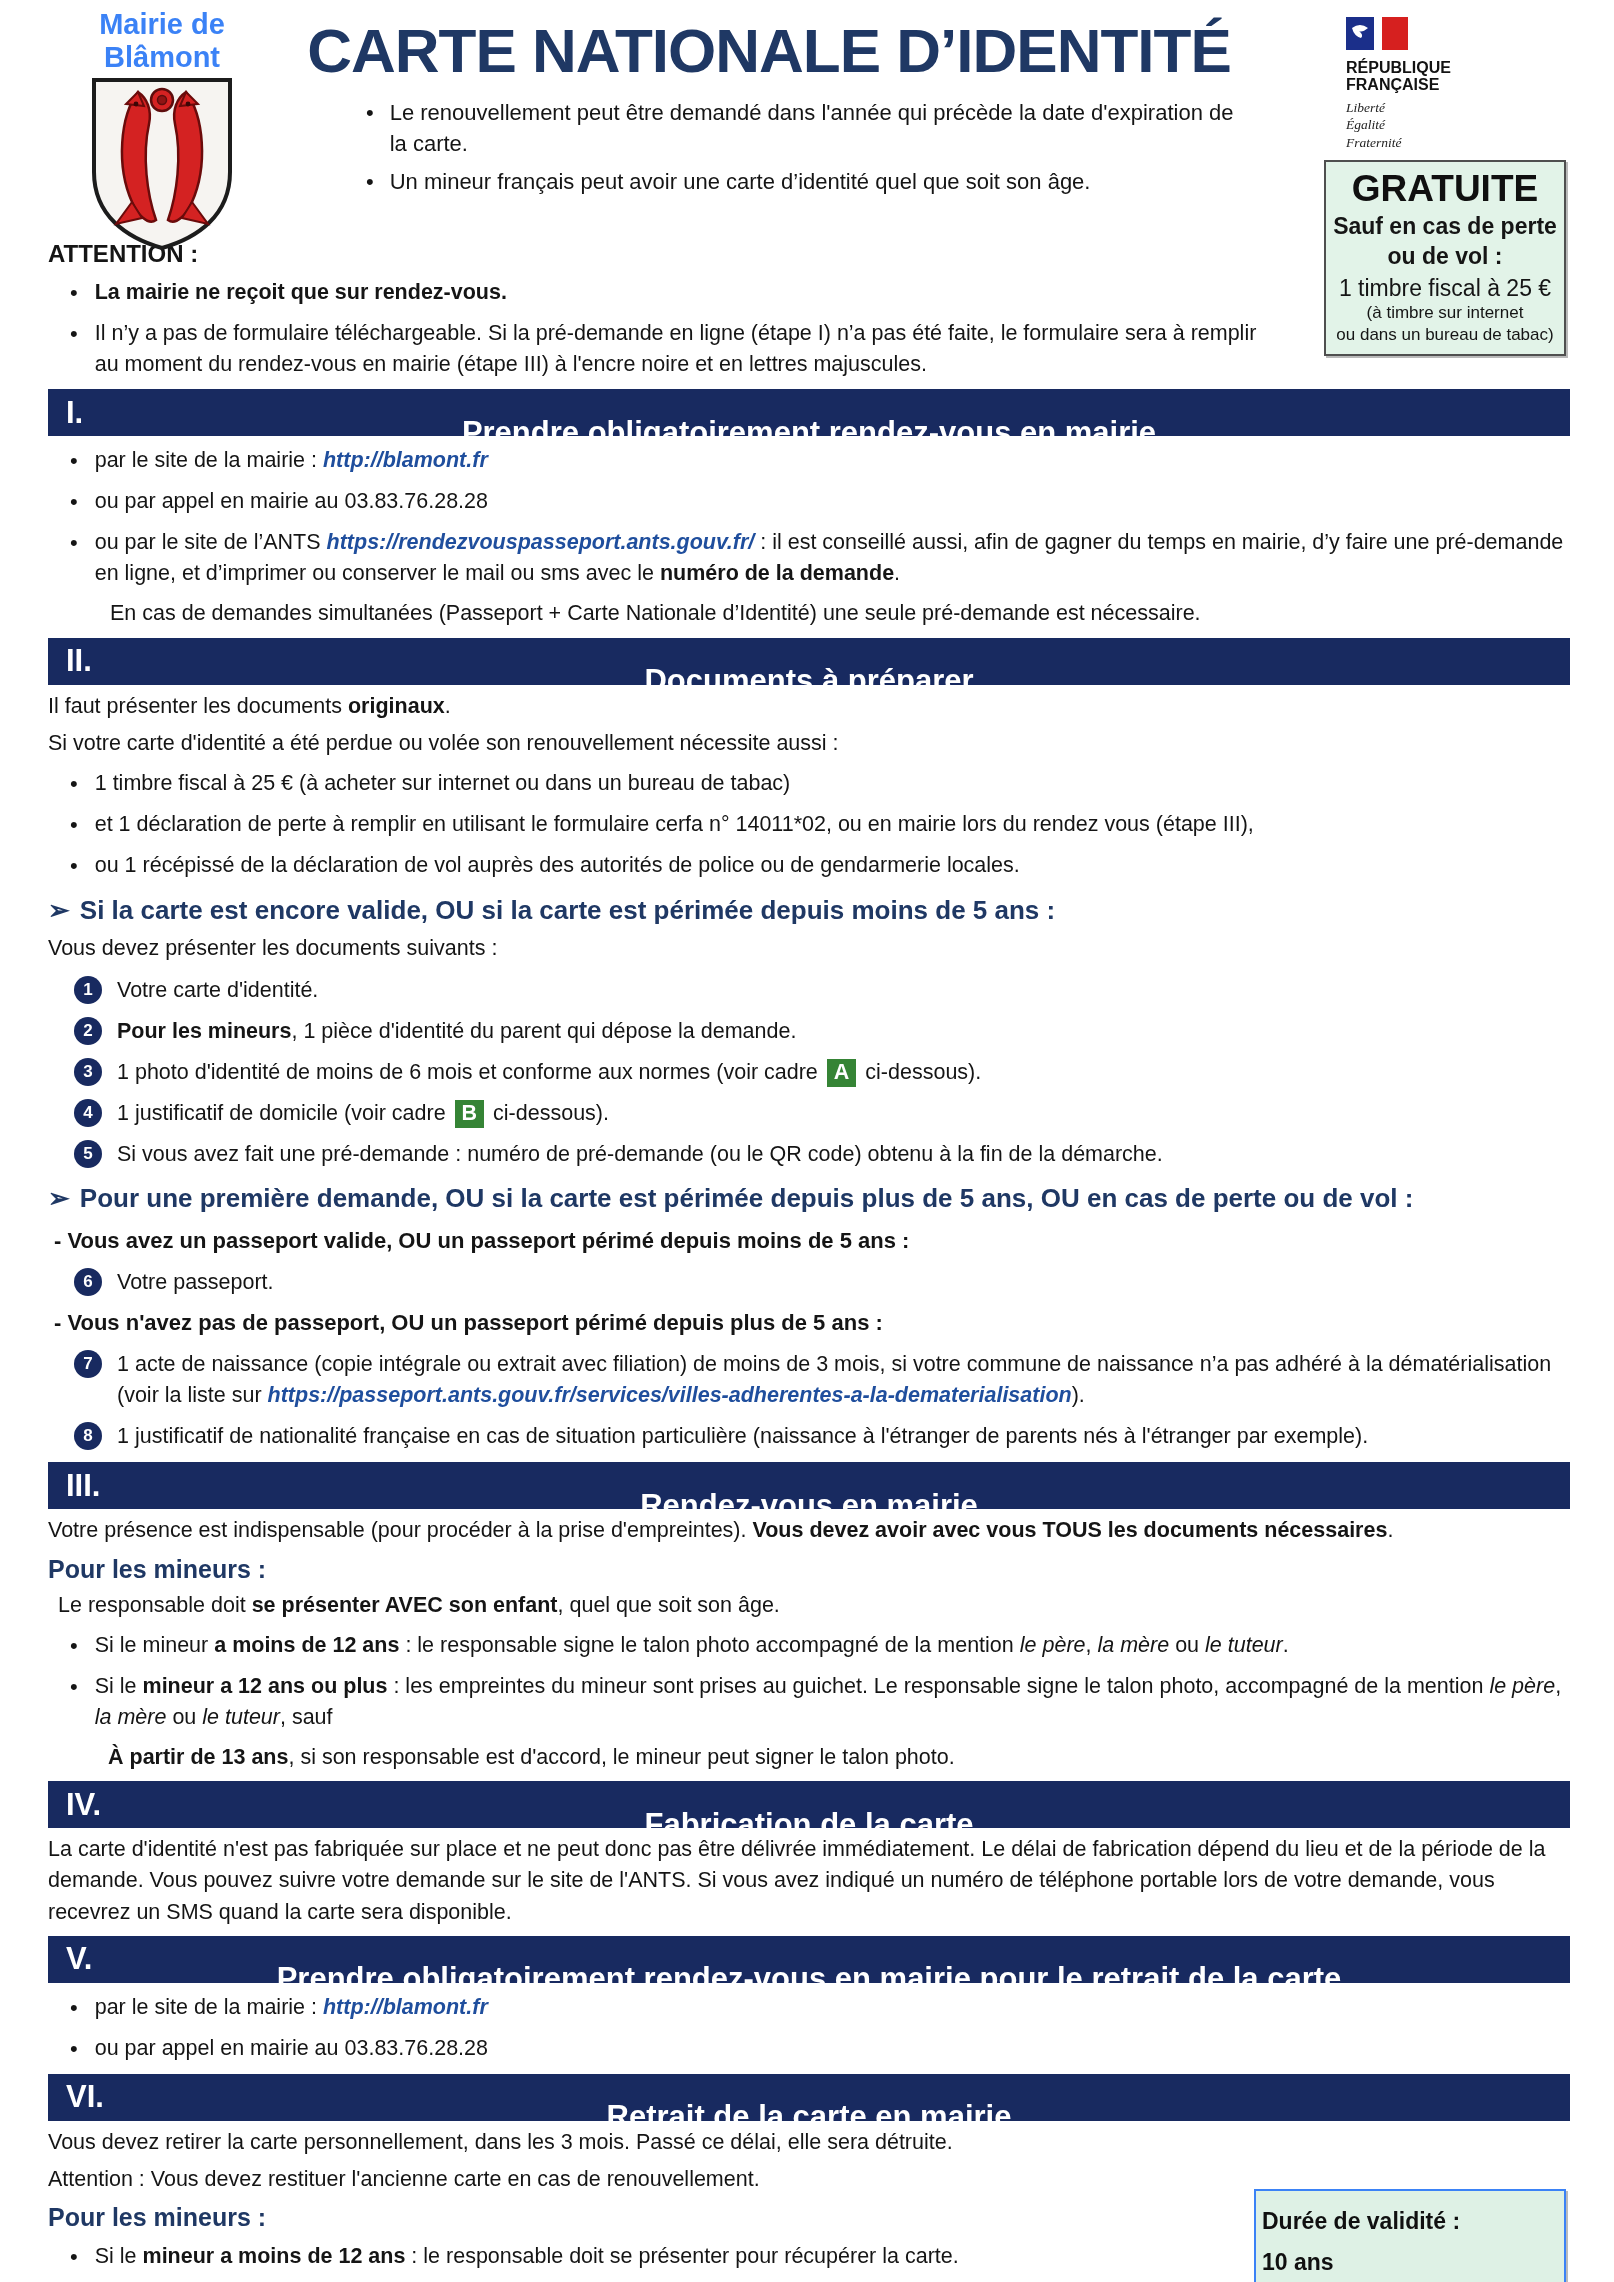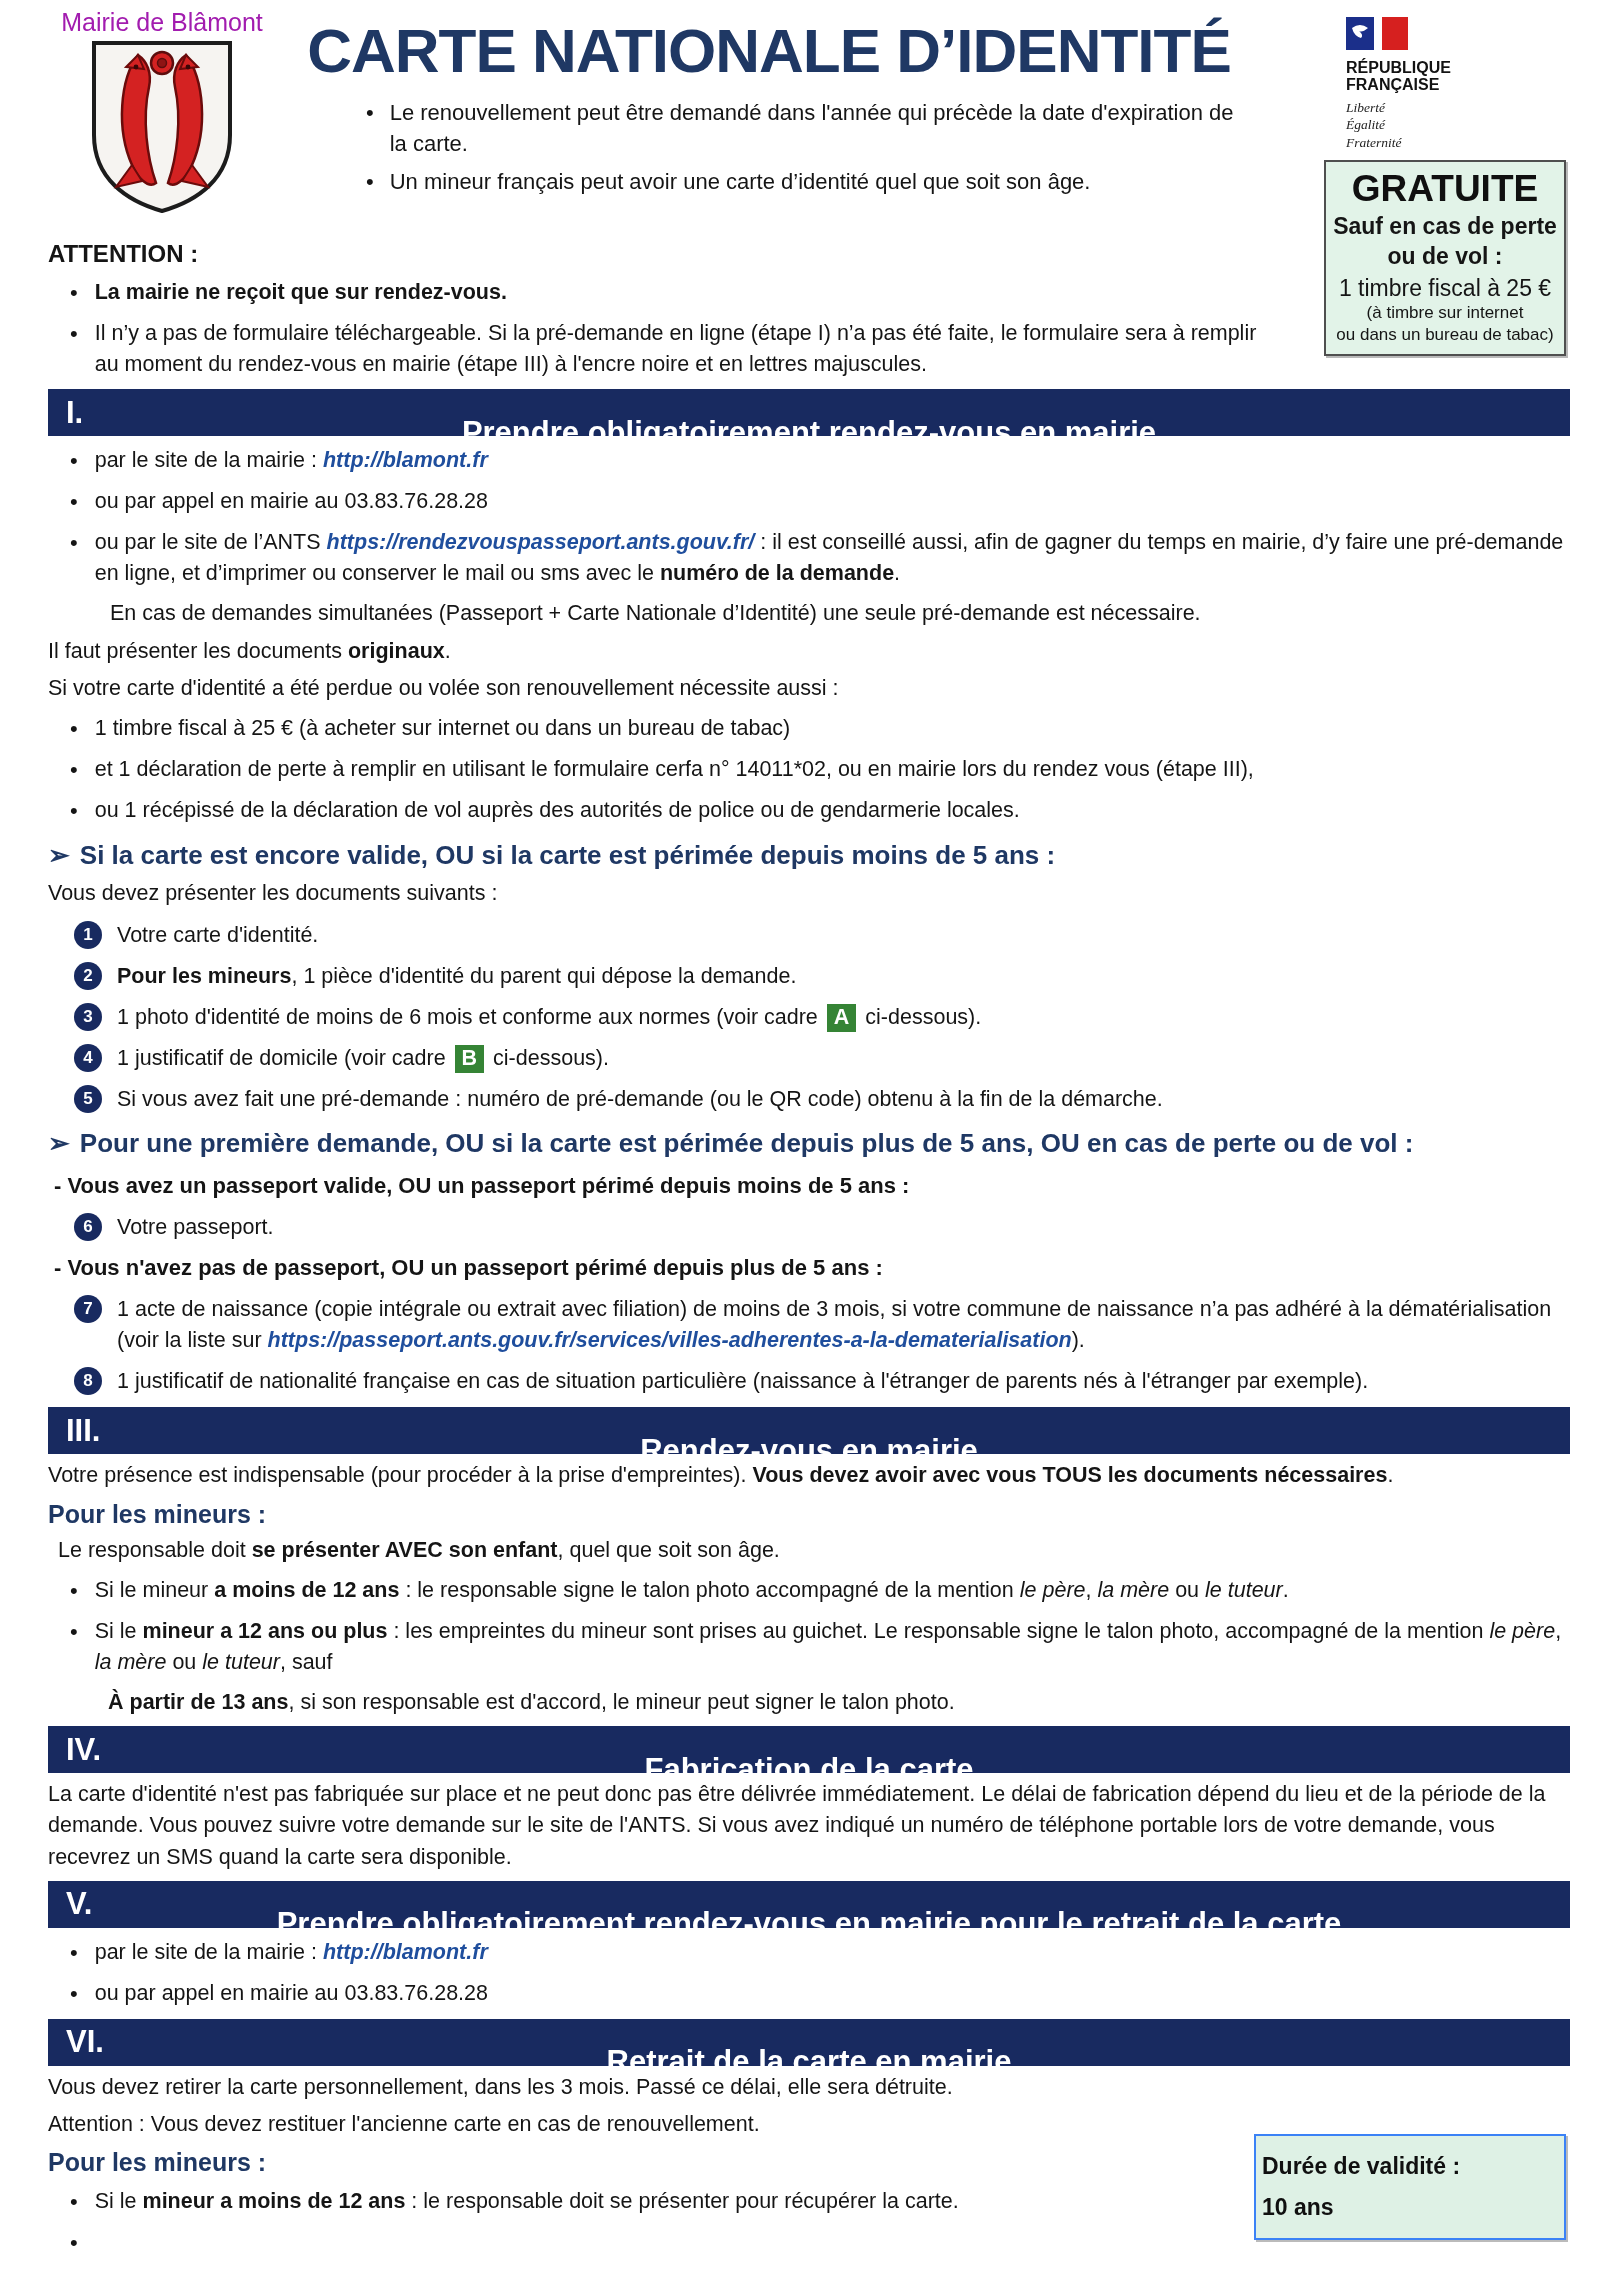--- a/index.html
+++ b/index.html
@@ -2,21 +2,21 @@
 <html lang="fr"><head>
 <meta charset="utf-8">
 <style>
   html,body{margin:0;padding:0;background:#ffffff;}
   body{width:1614px;font-family:"Liberation Sans",sans-serif;color:#151515;}
   .page{width:1614px;min-height:2282px;box-sizing:border-box;position:relative;}
 
   
   .header{position:relative;padding:10px 44px 0 48px;min-height:228px;}
   .crest{position:absolute;left:52px;top:8px;width:220px;text-align:center;}
-  .crest-label{font-weight:400;font-size:25px;color:#a21caf;}
+  .crest-label{font-weight:700;font-size:29px;color:#3b82f6;}
   .title-wrap{margin-left:250px;margin-right:330px;}
   .main-title{margin:10px 0 16px 0;text-align:center;font-size:62px;line-height:1.0;
               font-weight:700;color:#1f3864;letter-spacing:-1px;}
   .hb{display:flex;gap:16px;font-size:22px;line-height:1.4;margin:7px 0 0 68px;}
   .bdot{flex:0 0 auto;font-size:22px;}
 
   .rf-col{position:absolute;right:48px;top:14px;width:242px;}
   .rf-logo{margin-left:22px;}
   .rf-name{margin-left:22px;font-weight:700;font-size:16px;line-height:1.05;color:#131313;margin-top:2px;}
   .rf-motto{margin-left:22px;font-family:"Liberation Serif",serif;font-style:italic;
@@ -157,20 +157,24 @@
     <div class="bullet">
       <span class="bdot">•</span>
       <span>ou par appel en mairie au 03.83.76.28.28</span>
     </div>
     <div class="bullet">
       <span class="bdot">•</span>
       <span><span>ou par le site de l’ANTS </span><span class="r-link">https://rendezvouspasseport.ants.gouv.fr/</span><span> : il est conseillé aussi, afin de gagner du temps en mairie, d’y faire une pré-demande en ligne, et d’imprimer ou conserver le mail ou sms avec le </span><span class="r-b">numéro de la demande</span><span>.</span></span>
     </div>
     <div class="para cont">En cas de demandes simultanées (Passeport + Carte Nationale d’Identité) une seule pré-demande est nécessaire.</div>
 
+    <div class="secbar">
+      <span class="secnum">II.</span>
+      <span class="sectitle">Documents à préparer</span>
+    </div>
     <div class="para"><span>Il faut présenter les documents </span><span class="r-b">originaux</span><span>.</span></div>
     <div class="para">Si votre carte d'identité a été perdue ou volée son renouvellement nécessite aussi :</div>
     <div class="bullet">
       <span class="bdot">•</span>
       <span>1 timbre fiscal à 25 € (à acheter sur internet ou dans un bureau de tabac)</span>
     </div>
     <div class="bullet">
       <span class="bdot">•</span>
       <span>et 1 déclaration de perte à remplir en utilisant le formulaire cerfa n° 14011*02, ou en mairie lors du rendez vous (étape III),</span>
     </div>

